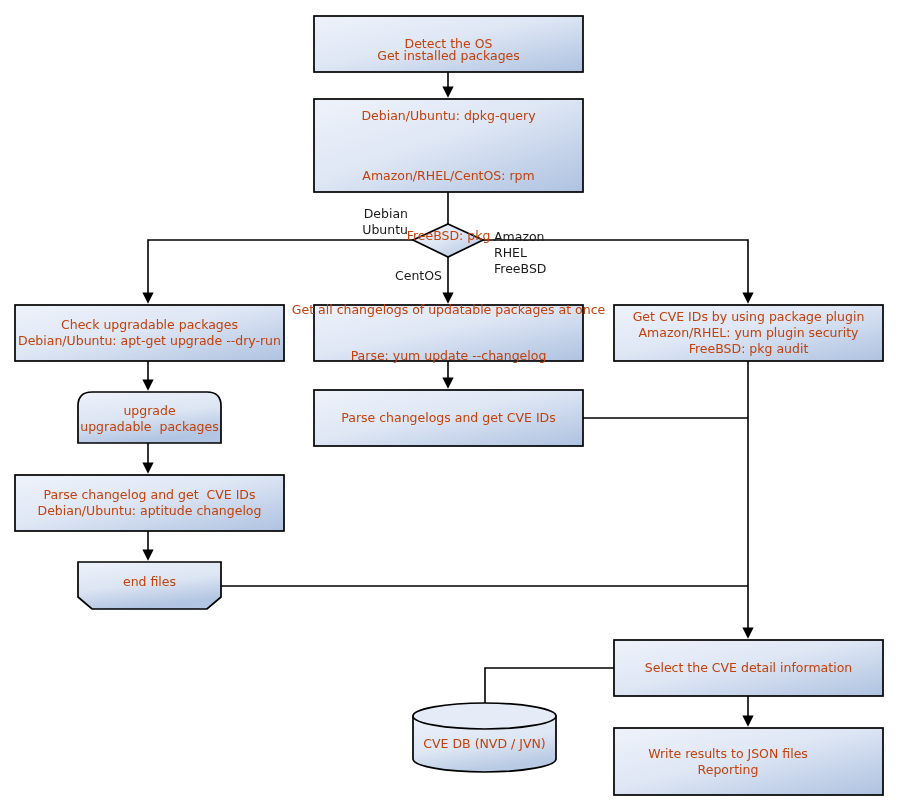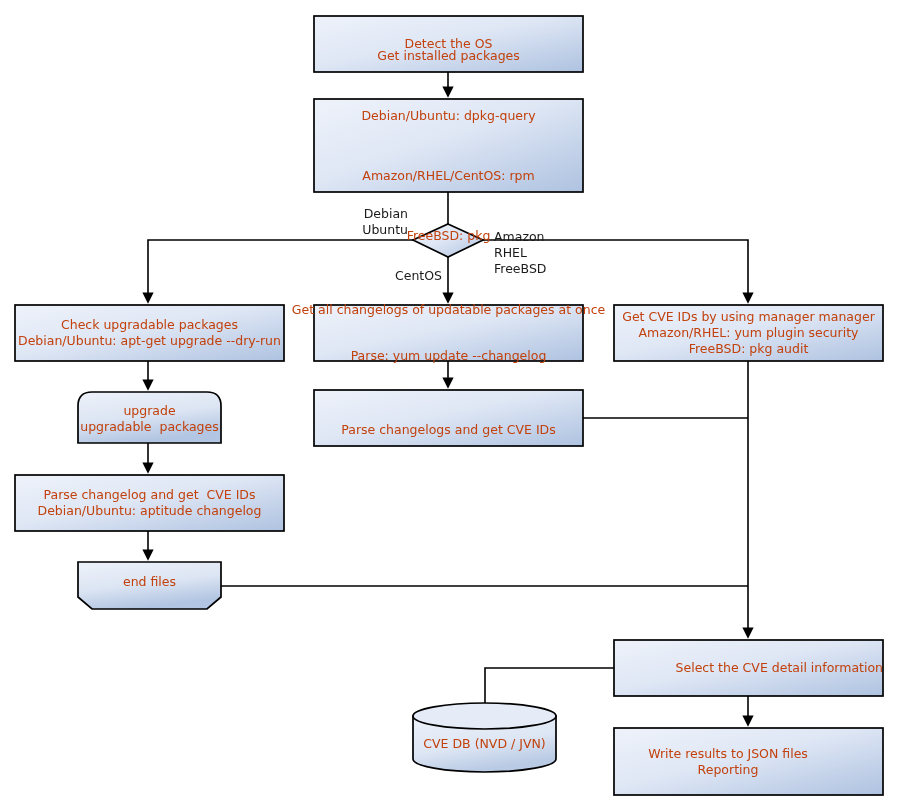--- a/index.html
+++ b/index.html
@@ -133,31 +133,31 @@
   </svg>
 
   <div class="node-label" style="left:314px; top:16px; width:269px; height:56px;"><div>Detect the OS</div></div>
 
   <div class="node-label" style="left:314px; top:99px; width:269px; height:93px;gap:44px;"><div>Get installed packages</div><div>Debian/Ubuntu: dpkg-query</div><div>Amazon/RHEL/CentOS: rpm</div><div>FreeBSD: pkg</div></div>
 
   <div class="node-label" style="left:15px; top:305px; width:269px; height:56px;"><div>Check upgradable packages</div><div>Debian/Ubuntu: apt-get upgrade --dry-run</div></div>
 
   <div class="node-label" style="left:309px; top:305px; width:279px; height:56px;gap:30px;"><div>Get all changelogs of updatable packages at once</div><div>Parse: yum update --changelog</div></div>
 
-  <div class="node-label" style="left:614px; top:305px; width:269px; height:56px;"><div>Get CVE IDs by using manager manager</div><div>Amazon/RHEL: yum plugin security</div><div>FreeBSD: pkg audit</div></div>
+  <div class="node-label" style="left:614px; top:305px; width:269px; height:56px;"><div>Get CVE IDs by using package plugin</div><div>Amazon/RHEL: yum plugin security</div><div>FreeBSD: pkg audit</div></div>
 
   <div class="node-label" style="left:78px; top:394px; width:143px; height:49px;"><div>upgrade</div><div>upgradable  packages</div></div>
 
-  <div class="node-label" style="left:314px; top:390px; width:269px; height:56px;margin-top:12px;"><div>Parse changelogs and get CVE IDs</div></div>
+  <div class="node-label" style="left:314px; top:390px; width:269px; height:56px;"><div>Parse changelogs and get CVE IDs</div></div>
 
   <div class="node-label" style="left:15px; top:475px; width:269px; height:56px;"><div>Parse changelog and get  CVE IDs</div><div>Debian/Ubuntu: aptitude changelog</div></div>
 
   <div class="node-label" style="left:78px; top:562px; width:143px; height:40px;"><div>end files</div></div>
 
-  <div class="node-label" style="left:614px; top:640px; width:269px; height:56px;align-items:flex-end;"><div>Select the CVE detail information</div></div>
+  <div class="node-label" style="left:614px; top:640px; width:269px; height:56px;"><div>Select the CVE detail information</div></div>
 
   <div class="node-label" style="left:413px; top:716px; width:143px; height:56px;"><div>CVE DB (NVD / JVN)</div></div>
 
   <div class="node-label" style="left:614px; top:728px; width:228px; height:67px;border-radius:6px;"><div>Write results to JSON files</div><div>Reporting</div></div>
 
   <div class="edge-label" style="left:346px; top:206px; width:62px; text-align:right;"><div>Debian</div><div>Ubuntu</div></div>
 
   <div class="edge-label" style="left:494px; top:190px; width:72px; text-align:left;margin-top:39px;"><div>Amazon</div><div>RHEL</div><div>FreeBSD</div></div>
 
   <div class="edge-label" style="left:390px; top:268px; width:52px; text-align:right;"><div>CentOS</div></div>

